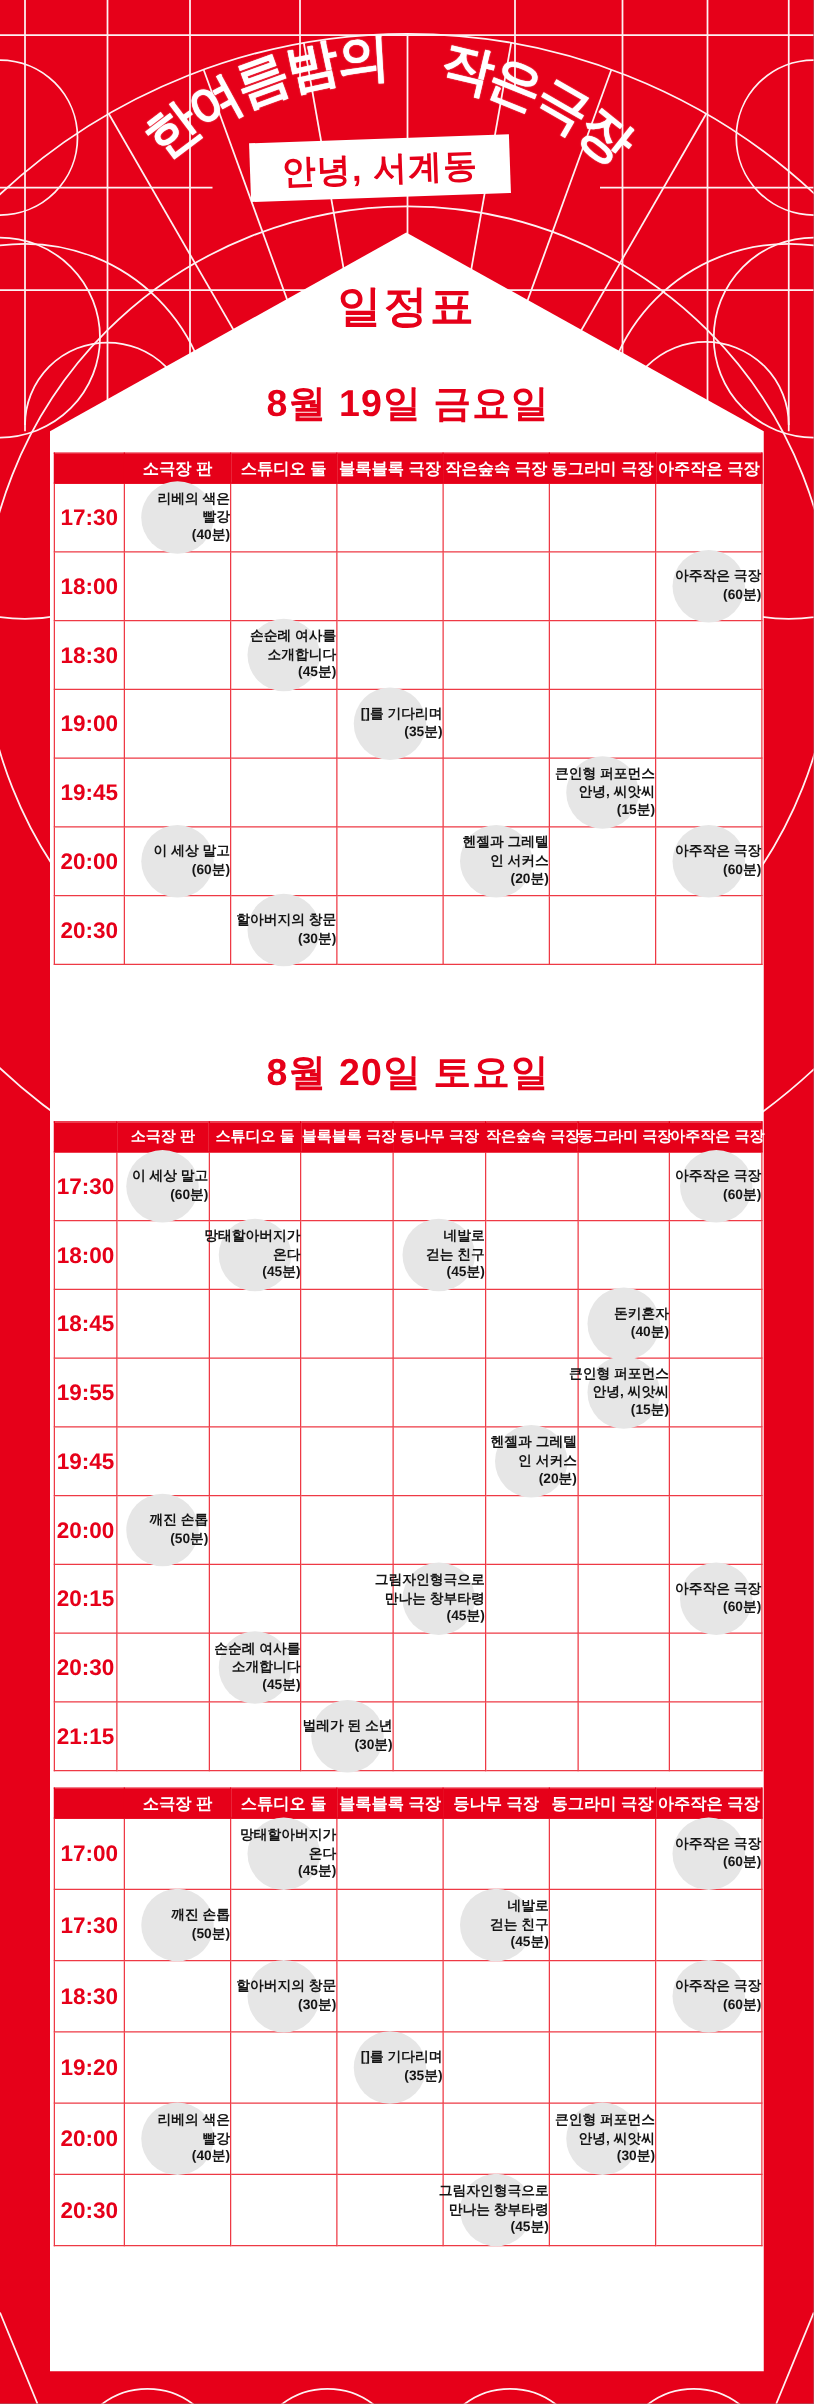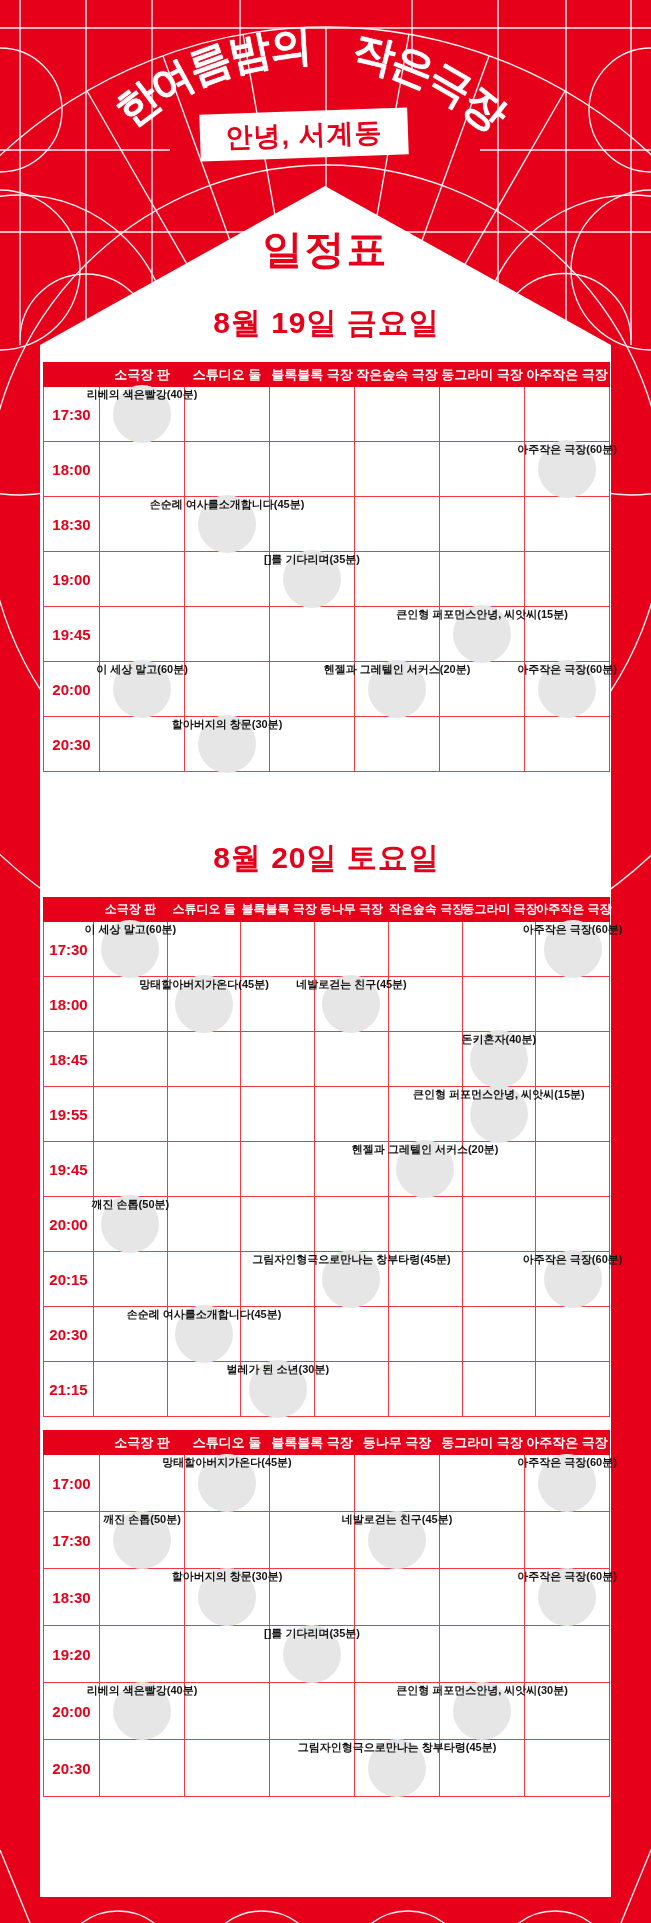--- a/index.html
+++ b/index.html
@@ -28,41 +28,41 @@
 
   .subtitle-box{
     position:absolute;left:200px;top:111px;width:208px;height:47px;
     background:#fff;transform:rotate(-2deg);
     display:flex;align-items:center;justify-content:center;
   }
   .subtitle-box span{color:#e60019;font-weight:900;font-size:27px;letter-spacing:1px;}
 
   .schedule-label{
     position:absolute;left:0;top:222px;width:651px;text-align:center;
-    color:#e60019;font-weight:900;font-size:40px;letter-spacing:2px;
+    color:#e60019;font-weight:900;font-size:35px;letter-spacing:2px;
   }
 
   .day{position:absolute;left:43px;width:567px;}
   .day h2{
     margin:0 0 18px 0;text-align:center;color:#e60019;
     font-size:30px;font-weight:900;letter-spacing:1px;
   }
   .day-0{top:303px;} .day-1{top:838px;} .day-2{top:1430px;}
 
   table.sched{width:100%;border-collapse:collapse;table-layout:fixed;background:#fff;border-radius:27px;}
   table.sched th{
     background:#e60019;color:#fff;font-weight:800;font-size:13px;
     height:23px;padding:0;border:1px solid #e60019;white-space:nowrap;overflow:visible;
   }
   table.day1 th{font-size:12px;}
   table.sched td{border:1px solid #ee3a45;padding:0;vertical-align:middle;}
   table.day0 tbody td,table.day1 tbody td{height:54px;}
   table.day2 tbody td{height:56px;}
-  td.time{color:#e60019;font-weight:800;font-size:15px;text-align:center;}
-  .ev{position:relative;display:flex;flex-direction:row;align-items:flex-start;justify-content:center;height:100%;text-align:center;}
+  td.time{color:#e60019;font-weight:800;font-size:18px;text-align:center;}
+  .ev{position:relative;display:flex;flex-direction:column;align-items:flex-end;justify-content:center;height:100%;text-align:center;}
   .ev-circle{position:absolute;left:50%;top:50%;width:58px;height:58px;border-radius:50%;
     background:#e6e6e6;transform:translate(-50%,-50%);}
   .ev-line,.ev-dur{position:relative;font-size:11px;font-weight:700;color:#151515;line-height:1.32;white-space:nowrap;}
 </style>
 </head>
 <body>
 
 <div class="poster">
 
   <svg class="bg" viewBox="0 0 651 1923">

